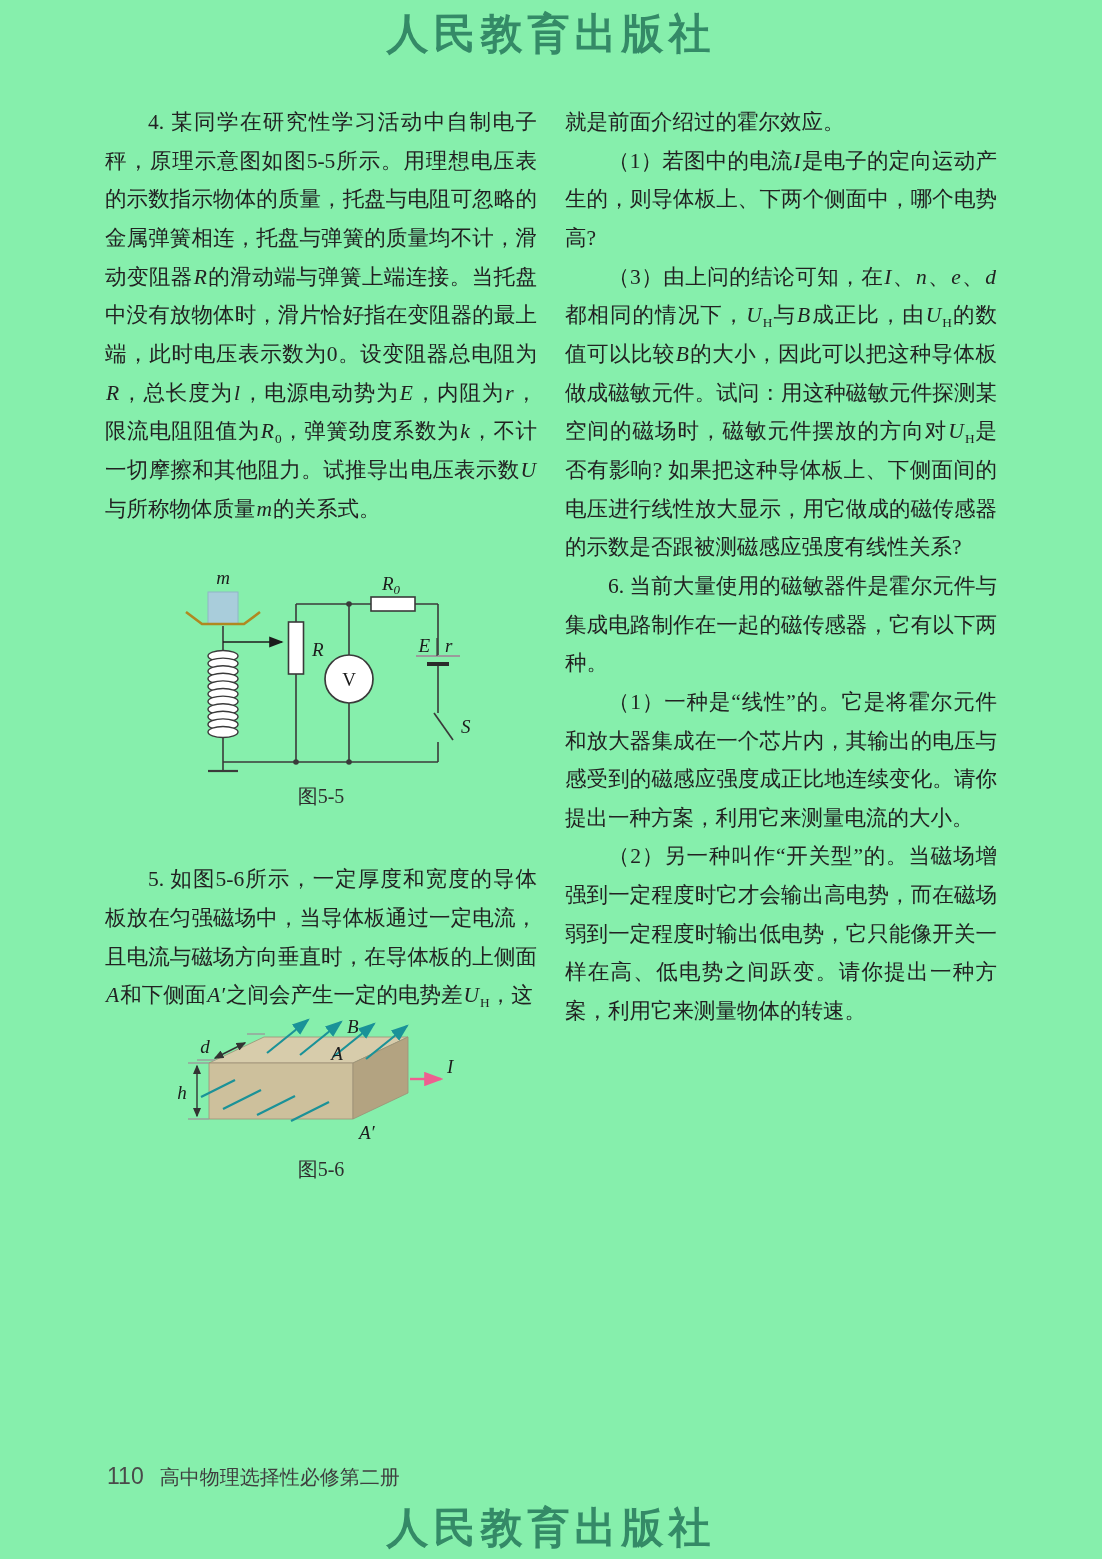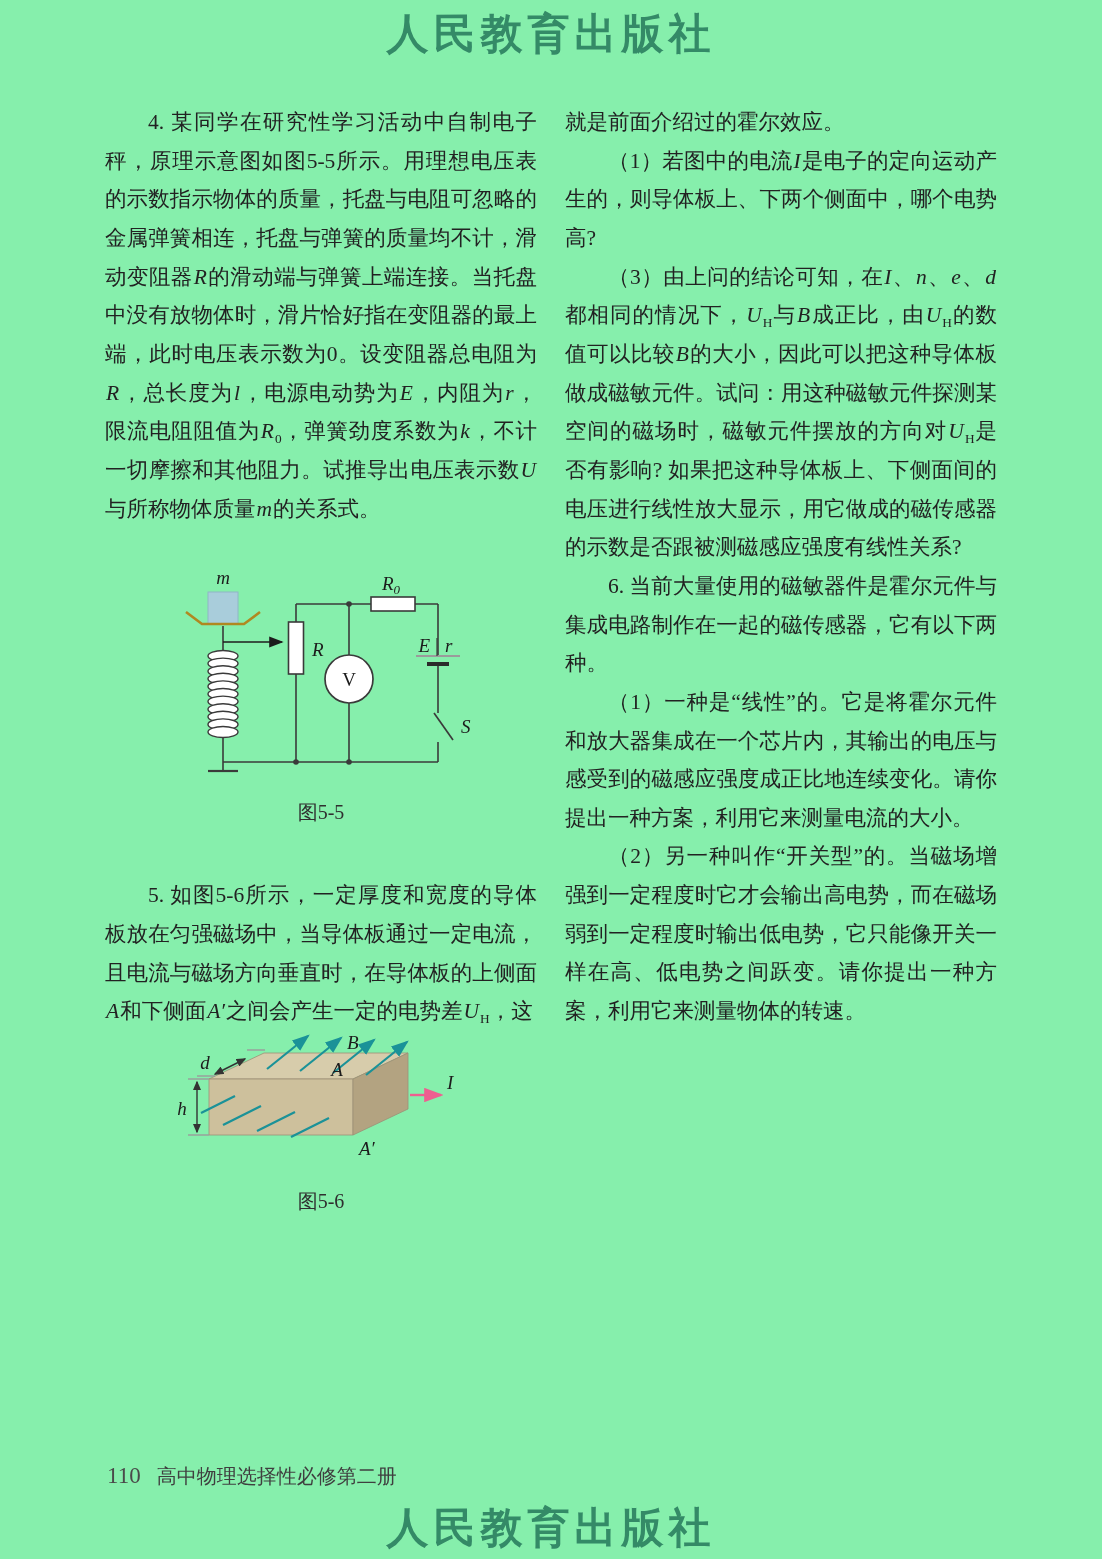--- a/index.html
+++ b/index.html
@@ -18,26 +18,26 @@
   .indent{text-indent:2em;}
   .mt{margin-top:52px;}
   .var{font-family:"Liberation Serif",serif;font-style:italic;padding:0 1px;}
   sub{font-size:0.62em;font-style:normal;line-height:0;}
   .frac{display:inline-block;vertical-align:-1.05em;line-height:1.15;text-align:center;
         font-style:italic;margin:0 5px;font-size:0.95em;}
   .fnum{display:block;border-bottom:1.4px solid #222;padding:0 3px;}
   .fden{display:block;padding:0 3px;}
   figure{margin:36px 0 0;text-align:center;}
   figure.fig6{margin-top:2px;}
-  figcaption{font-size:20px;color:#2f2f2f;margin-top:20px;line-height:24px;}
+  figcaption{font-size:20px;color:#2f2f2f;margin-top:4px;line-height:24px;}
   .sv{font-family:"Liberation Serif",serif;font-style:italic;font-size:19px;fill:#1c1c1c;}
   .svs{font-family:"Liberation Serif",serif;font-style:italic;font-size:13px;fill:#1c1c1c;}
   .svu{font-family:"Liberation Serif",serif;font-size:19px;fill:#1c1c1c;}
   .footer{position:absolute;left:107px;top:1463px;color:#3f3f3f;}
-  .pgnum{font-family:Liberation Serif, serif;font-size:23px;color:#4a4a4a;margin-right:16px;}
+  .pgnum{font-family:Liberation Sans, sans-serif;font-size:23px;color:#4a4a4a;margin-right:16px;}
   .booktitle{font-size:20px;color:#3f3f3f;text-align:center;}
 </style>
 </head>
 <body>
 
 <div class="page">
 
   <div class="watermark wm-top" style="color:#2e8262">人民教育出版社</div>
 
   <div class="col col-left">

